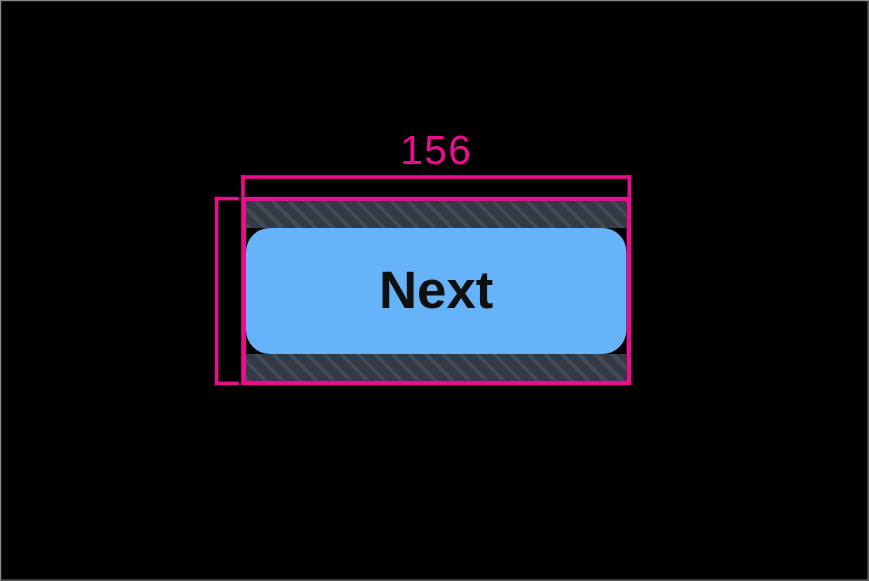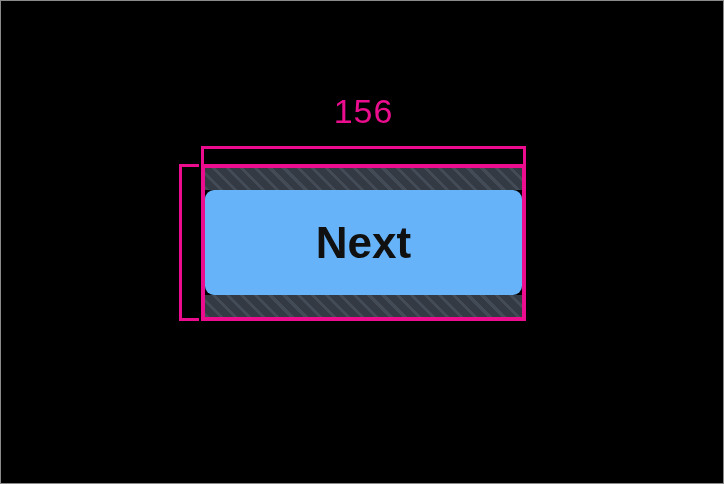--- a/index.html
+++ b/index.html
@@ -57,21 +57,21 @@
     color: var(--accent);
     font-family: "Liberation Sans", sans-serif;
     font-weight: 400;
     font-size: 34px;
     line-height: 1;
     letter-spacing: 1px;
     white-space: nowrap;
   }
   .dim-label-width {
     left: 200px;
-    top: 93px;
+    top: 108px;
     width: 325px;
     text-align: center;
   }
   .dim-label-height {
     left: 108px;
     top: 224px;
     width: 60px;
     text-align: right;
   }
 
@@ -109,21 +109,21 @@
     align-items: center;
     justify-content: center;
     background: #000;
   }
 
   .ui-button {
     width: 100%;
     height: 100%;
     background: var(--button-bg);
     border: none;
-    border-radius: 9px;
+    border-radius: 20px;
     display: flex;
     align-items: center;
     justify-content: center;
     cursor: pointer;
     padding: 0;
   }
 
   .ui-button-label {
     font-family: "Liberation Sans", sans-serif;
     font-weight: bold;

